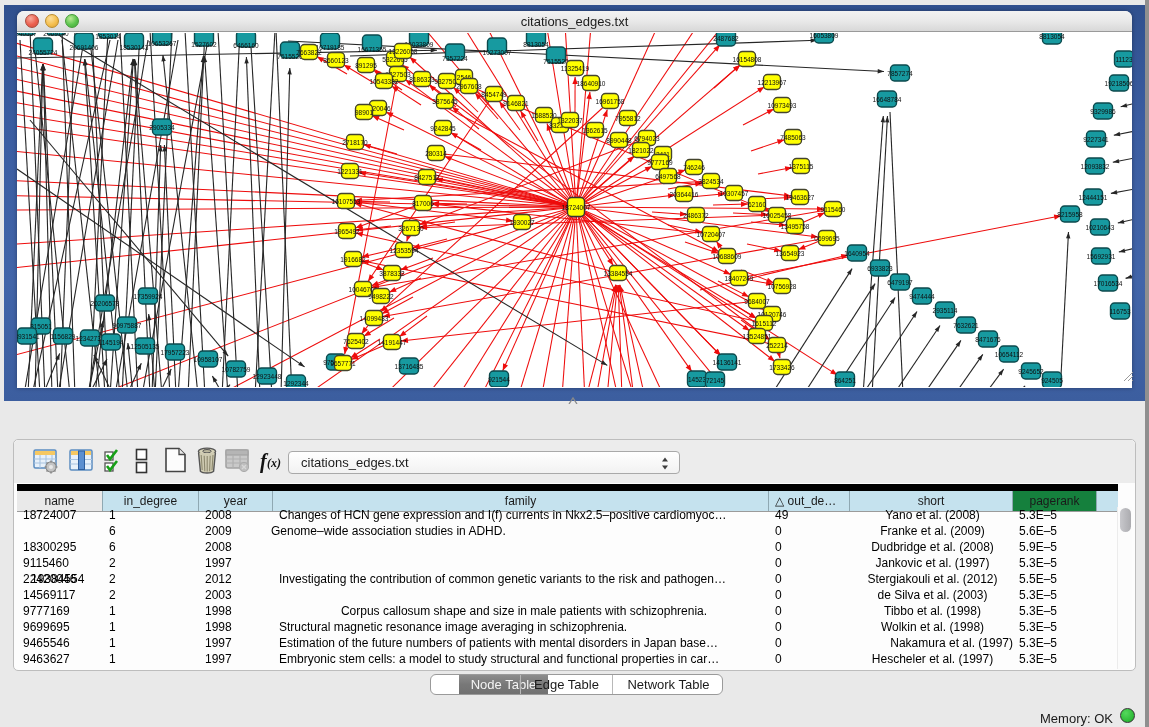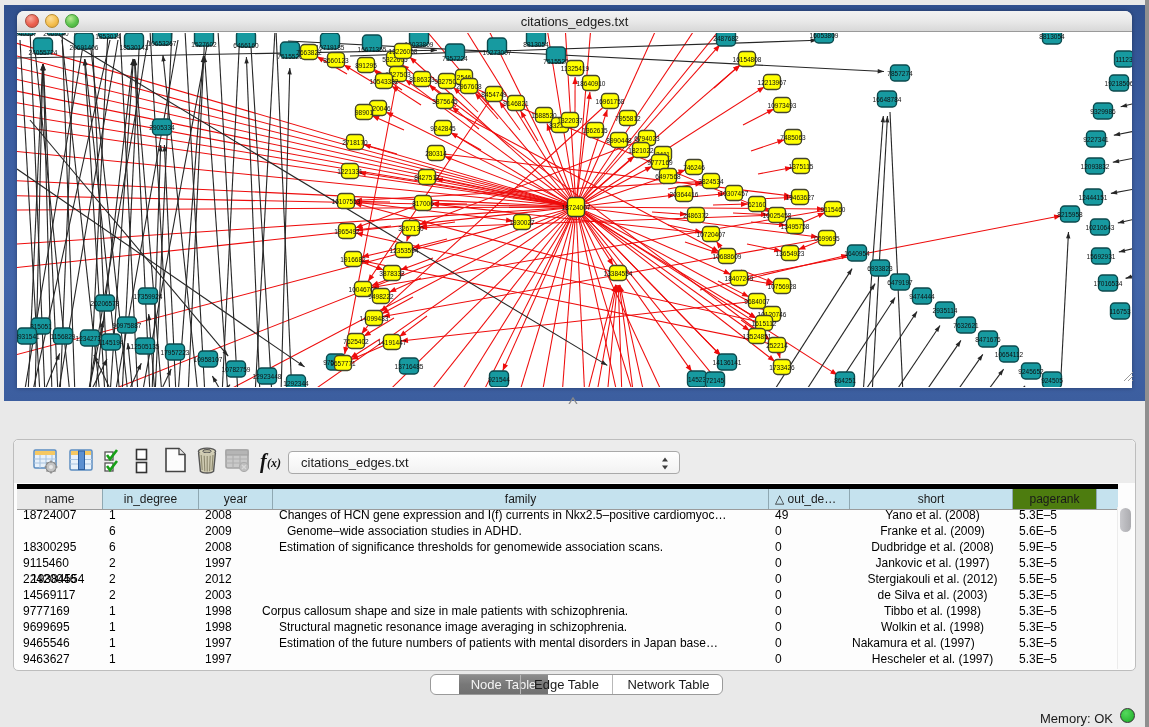--- a/index.html
+++ b/index.html
@@ -14,21 +14,21 @@
 #rightstrip { position:absolute; right:0; top:0; width:4px; height:727px; background:#8f8f8f; }
 #grip { position:absolute; left:1122px; top:370px; }
 
 #tp { position:absolute; left:0; top:401px; width:1145px; height:326px; background:#e9e9e9; }
 #tphead { position:absolute; left:0; top:2px; width:100%; height:29px; background:linear-gradient(180deg,#ebebeb,#e2e2e2); border-top:1px solid #f8f8f8; border-bottom:1px solid #dadada;}
 #tphead .t { position:absolute; left:10px; top:7px; font-size:13px; color:#303030; }
 #contentpanel { position:absolute; left:13px; top:38px; width:1123px; height:232px; background:#fdfdfd; border:1px solid #bdbdbd; border-radius:5px; }
 #toolbar { position:absolute; left:0; top:0; width:100%; height:43px; background:#ececec; border-radius:5px 5px 0 0; }
 #combo { position:absolute; left:274px; top:11px; width:392px; height:23px; background:linear-gradient(180deg,#ffffff,#f2f2f2); border:1px solid #a9a9a9; border-radius:4px; }
 #combo .txt { position:absolute; left:12px; top:3px; font-size:13px; color:#1c1c1c; }
-#thead { position:absolute; left:3px; top:44px; width:1101px; height:22px; border-top:5px solid #000000; border-bottom:1px solid #9b9b9b; background:#c5e2ee; box-sizing:content-box; height:20px; }
+#thead { position:absolute; left:3px; top:44px; width:1101px; height:22px; border-top:7px solid #000000; border-bottom:1px solid #9b9b9b; background:#c5e2ee; box-sizing:content-box; height:20px; }
 .hc { position:absolute; top:0; height:20px; font-size:12px; color:#1a1a1a; text-align:center; line-height:20px; border-right:1px solid #8fa8b2; background:#c5e2ee; }
 #rows { position:absolute; left:4px; top:67px; width:1100px; height:160px; font-size:12px; color:#000; }
 .r { position:absolute; height:16px; line-height:16px; width:100%; }
 .c { position:absolute; white-space:nowrap; overflow:hidden; }
 #vscroll { position:absolute; right:3px; top:67px; width:15px; height:162px; background:#fcfcfc; border-left:1px solid #ececec;}
 #vthumb { position:absolute; left:2px; top:1px; width:11px; height:24px; border-radius:6px; background:linear-gradient(90deg,#c8c8cc,#ababaf); }
 #tabs { position:absolute; left:430px; top:273px; width:293px; height:21px; border:1px solid #9a9a9a; border-radius:6px; background:#fff; overflow:hidden; font-size:13px; }
 #tabs .seg { position:absolute; top:0; height:21px; line-height:20px; text-align:center; color:#1b1b1b; }
 #tabs .sel { background:linear-gradient(180deg,#8d8d8d,#787878 45%,#6f6f6f); color:#f4f4f4;margin-left:28px; }
 #status { position:absolute; right:32px; top:310px; font-size:13px; color:#1a1a1a; }
@@ -805,105 +805,106 @@
         </svg>
       </div>
     </div>
     <div id="thead">
         <div class="hc" style="left:0px;width:86px;background:#e9e9e9;text-align:center;">name</div>
 <div class="hc" style="left:86px;width:96px;background:#c5e2ee;text-align:center;">in_degree</div>
 <div class="hc" style="left:182px;width:74px;background:#c5e2ee;text-align:center;">year</div>
 <div class="hc" style="left:256px;width:496px;background:#c5e2ee;text-align:center;">family</div>
 <div class="hc" style="left:752px;width:81px;background:#c5e2ee;text-align:left;padding-left:6px;">△ out_de…</div>
 <div class="hc" style="left:833px;width:163px;background:#c5e2ee;text-align:center;">short</div>
-<div class="hc" style="left:996px;width:84px;background:#4d7c0f;text-align:center;">pagerank</div>
+<div class="hc" style="left:996px;width:84px;background:#15803d;text-align:center;">pagerank</div>
       </div>
     <div id="rows">
         <div class="r" style="top:0px">
           <div class="c" style="left:1px;width:85px;padding-left:4px;">18724007</div>
           <div class="c" style="left:87px;width:94px;padding-left:4px;">1</div>
           <div class="c" style="left:183px;width:72px;padding-left:4px;">2008</div>
           <div class="c" style="left:257px;width:494px;padding-left:4px;">Changes of HCN gene expression and I(f) currents in Nkx2.5–positive cardiomyoc…</div>
           <div class="c" style="left:753px;width:79px;padding-left:4px;">49</div>
           <div class="c" style="left:834px;width:161px;text-align:center;">Yano et al. (2008)</div>
           <div class="c" style="left:997px;width:82px;padding-left:4px;">5.3E–5</div>
         </div>
 <div class="r" style="top:16px">
           <div class="c" style="left:9px;width:85px;padding-left:4px;margin-top:48px;">19384554</div>
           <div class="c" style="left:87px;width:94px;padding-left:4px;">6</div>
           <div class="c" style="left:183px;width:72px;padding-left:4px;">2009</div>
-          <div class="c" style="left:265px;width:494px;padding-left:4px;">Genome–wide association studies in ADHD.</div>
+          <div class="c" style="left:249px;width:494px;padding-left:4px;">Genome–wide association studies in ADHD.</div>
           <div class="c" style="left:753px;width:79px;padding-left:4px;">0</div>
           <div class="c" style="left:834px;width:161px;text-align:center;">Franke et al. (2009)</div>
           <div class="c" style="left:997px;width:82px;padding-left:4px;">5.6E–5</div>
         </div>
 <div class="r" style="top:32px">
           <div class="c" style="left:1px;width:85px;padding-left:4px;">18300295</div>
           <div class="c" style="left:87px;width:94px;padding-left:4px;">6</div>
           <div class="c" style="left:183px;width:72px;padding-left:4px;">2008</div>
-          <div class="c" style="left:257px;width:494px;padding-left:4px;">Estimation of significance thresholds for genomewide association scans.</div>
           <div class="c" style="left:753px;width:79px;padding-left:4px;">0</div>
           <div class="c" style="left:834px;width:161px;text-align:center;">Dudbridge et al. (2008)</div>
           <div class="c" style="left:997px;width:82px;padding-left:4px;">5.9E–5</div>
         </div>
 <div class="r" style="top:48px">
           <div class="c" style="left:1px;width:85px;padding-left:4px;">9115460</div>
           <div class="c" style="left:87px;width:94px;padding-left:4px;">2</div>
           <div class="c" style="left:183px;width:72px;padding-left:4px;">1997</div>
           <div class="c" style="left:753px;width:79px;padding-left:4px;">0</div>
           <div class="c" style="left:834px;width:161px;text-align:center;">Jankovic et al. (1997)</div>
           <div class="c" style="left:997px;width:82px;padding-left:4px;">5.3E–5</div>
         </div>
 <div class="r" style="top:64px">
           <div class="c" style="left:1px;width:85px;padding-left:4px;">22420046</div>
           <div class="c" style="left:87px;width:94px;padding-left:4px;">2</div>
           <div class="c" style="left:183px;width:72px;padding-left:4px;">2012</div>
+          <div class="c" style="left:257px;width:494px;padding-left:4px;">Investigating the contribution of common genetic variants to the risk and pathogen…</div>
           <div class="c" style="left:753px;width:79px;padding-left:4px;">0</div>
           <div class="c" style="left:834px;width:161px;text-align:center;">Stergiakouli et al. (2012)</div>
           <div class="c" style="left:997px;width:82px;padding-left:4px;">5.5E–5</div>
         </div>
 <div class="r" style="top:80px">
           <div class="c" style="left:1px;width:85px;padding-left:4px;">14569117</div>
           <div class="c" style="left:87px;width:94px;padding-left:4px;">2</div>
           <div class="c" style="left:183px;width:72px;padding-left:4px;">2003</div>
           <div class="c" style="left:753px;width:79px;padding-left:4px;">0</div>
           <div class="c" style="left:834px;width:161px;text-align:center;">de Silva et al. (2003)</div>
           <div class="c" style="left:997px;width:82px;padding-left:4px;">5.3E–5</div>
         </div>
 <div class="r" style="top:96px">
           <div class="c" style="left:1px;width:85px;padding-left:4px;">9777169</div>
           <div class="c" style="left:87px;width:94px;padding-left:4px;">1</div>
           <div class="c" style="left:183px;width:72px;padding-left:4px;">1998</div>
-          <div class="c" style="left:240px;width:494px;padding-left:4px;">Corpus callosum shape and size in male patients with schizophrenia.</div>
+          <div class="c" style="left:257px;width:494px;padding-left:4px;text-align:center;">Corpus callosum shape and size in male patients with schizophrenia.</div>
           <div class="c" style="left:753px;width:79px;padding-left:4px;">0</div>
           <div class="c" style="left:834px;width:161px;text-align:center;">Tibbo et al. (1998)</div>
           <div class="c" style="left:997px;width:82px;padding-left:4px;">5.3E–5</div>
         </div>
 <div class="r" style="top:112px">
           <div class="c" style="left:1px;width:85px;padding-left:4px;">9699695</div>
           <div class="c" style="left:87px;width:94px;padding-left:4px;">1</div>
           <div class="c" style="left:183px;width:72px;padding-left:4px;">1998</div>
           <div class="c" style="left:257px;width:494px;padding-left:4px;">Structural magnetic resonance image averaging in schizophrenia.</div>
           <div class="c" style="left:753px;width:79px;padding-left:4px;">0</div>
           <div class="c" style="left:834px;width:161px;text-align:center;">Wolkin et al. (1998)</div>
           <div class="c" style="left:997px;width:82px;padding-left:4px;">5.3E–5</div>
         </div>
 <div class="r" style="top:128px">
           <div class="c" style="left:1px;width:85px;padding-left:4px;">9465546</div>
           <div class="c" style="left:87px;width:94px;padding-left:4px;">1</div>
           <div class="c" style="left:183px;width:72px;padding-left:4px;">1997</div>
           <div class="c" style="left:257px;width:494px;padding-left:4px;">Estimation of the future numbers of patients with mental disorders in Japan base…</div>
           <div class="c" style="left:753px;width:79px;padding-left:4px;">0</div>
-          <div class="c" style="left:834px;width:161px;text-align:left;">Nakamura et al. (1997)</div>
+          <div class="c" style="left:834px;width:161px;text-align:right;">Nakamura et al. (1997)</div>
           <div class="c" style="left:997px;width:82px;padding-left:4px;">5.3E–5</div>
         </div>
 <div class="r" style="top:144px">
           <div class="c" style="left:1px;width:85px;padding-left:4px;">9463627</div>
           <div class="c" style="left:87px;width:94px;padding-left:4px;">1</div>
           <div class="c" style="left:183px;width:72px;padding-left:4px;">1997</div>
+          <div class="c" style="left:257px;width:494px;padding-left:4px;">Embryonic stem cells: a model to study structural and functional properties in car…</div>
           <div class="c" style="left:753px;width:79px;padding-left:4px;">0</div>
           <div class="c" style="left:834px;width:161px;text-align:center;">Hescheler et al. (1997)</div>
           <div class="c" style="left:997px;width:82px;padding-left:4px;">5.3E–5</div>
         </div>
       </div>
     <div id="vscroll">
         <div id="vthumb"></div>
       </div>
   </div>
   <div id="tabs">

